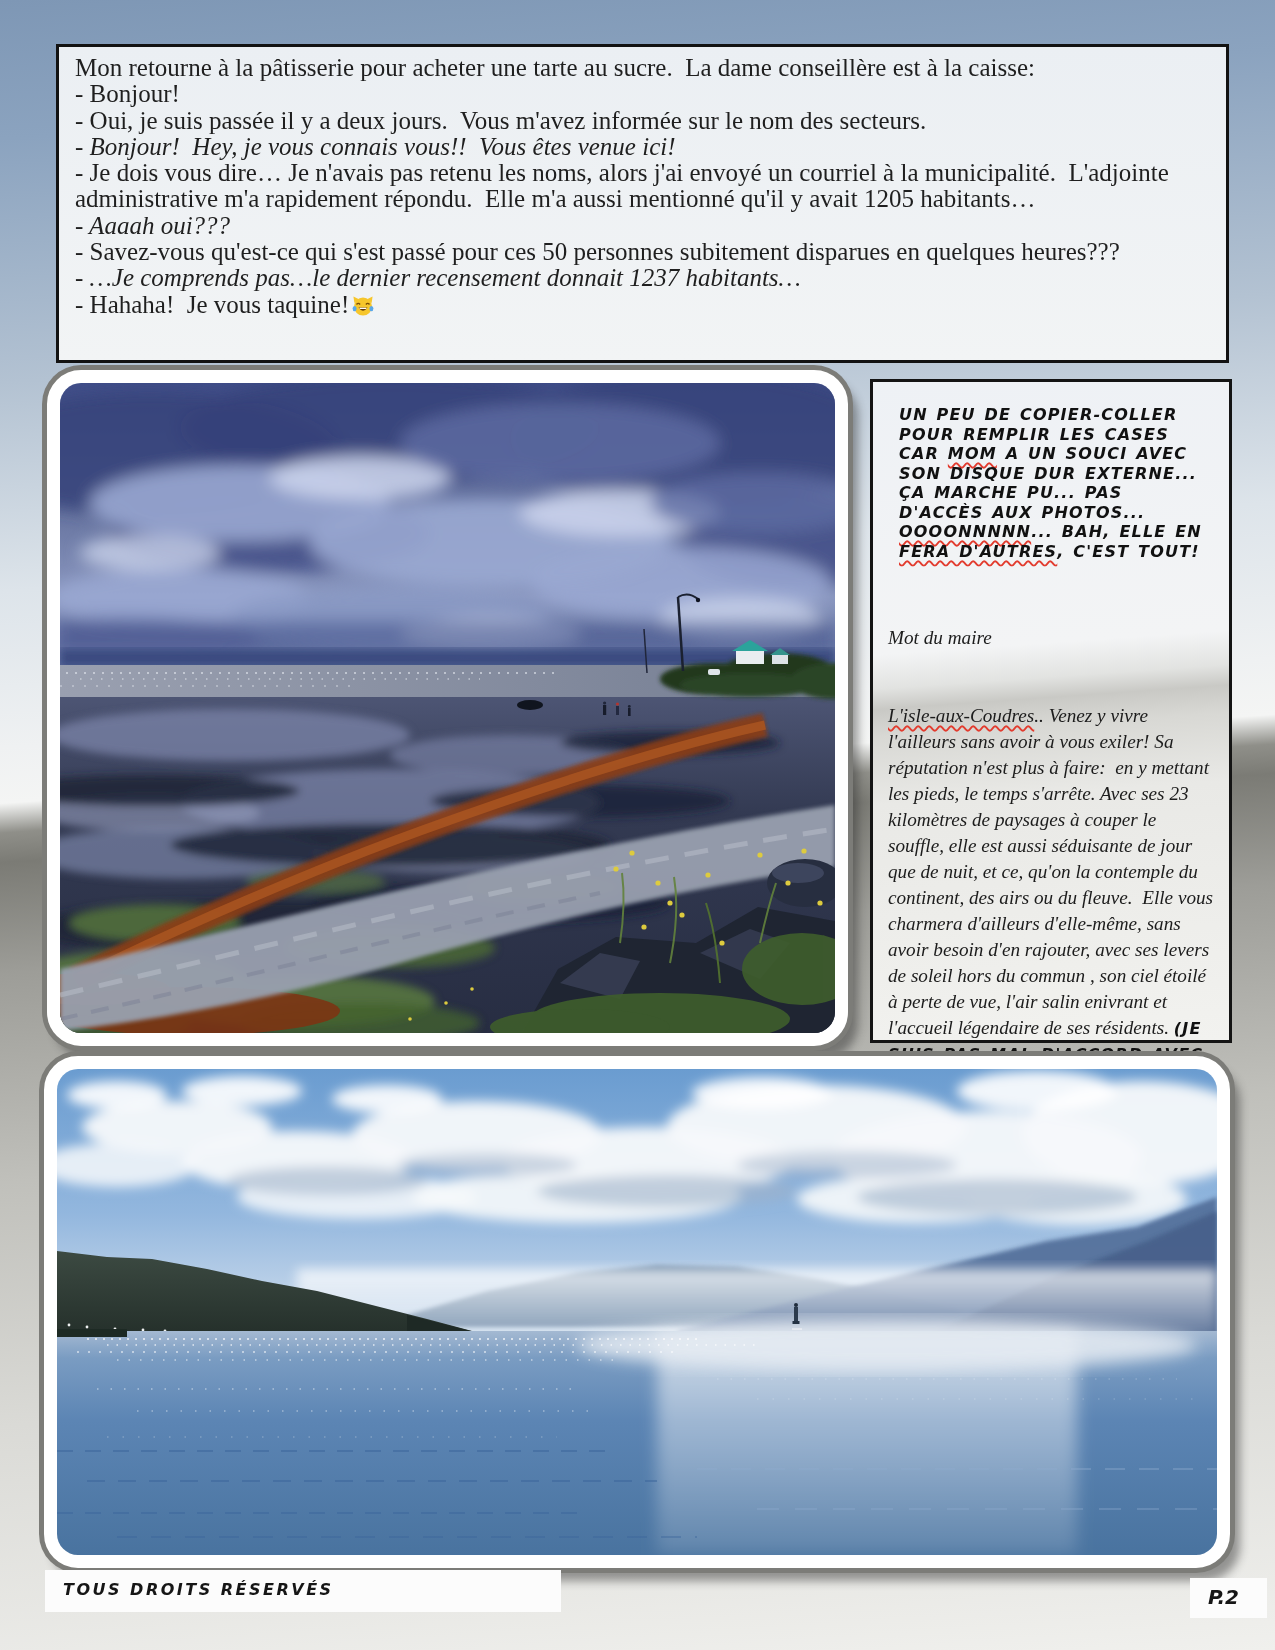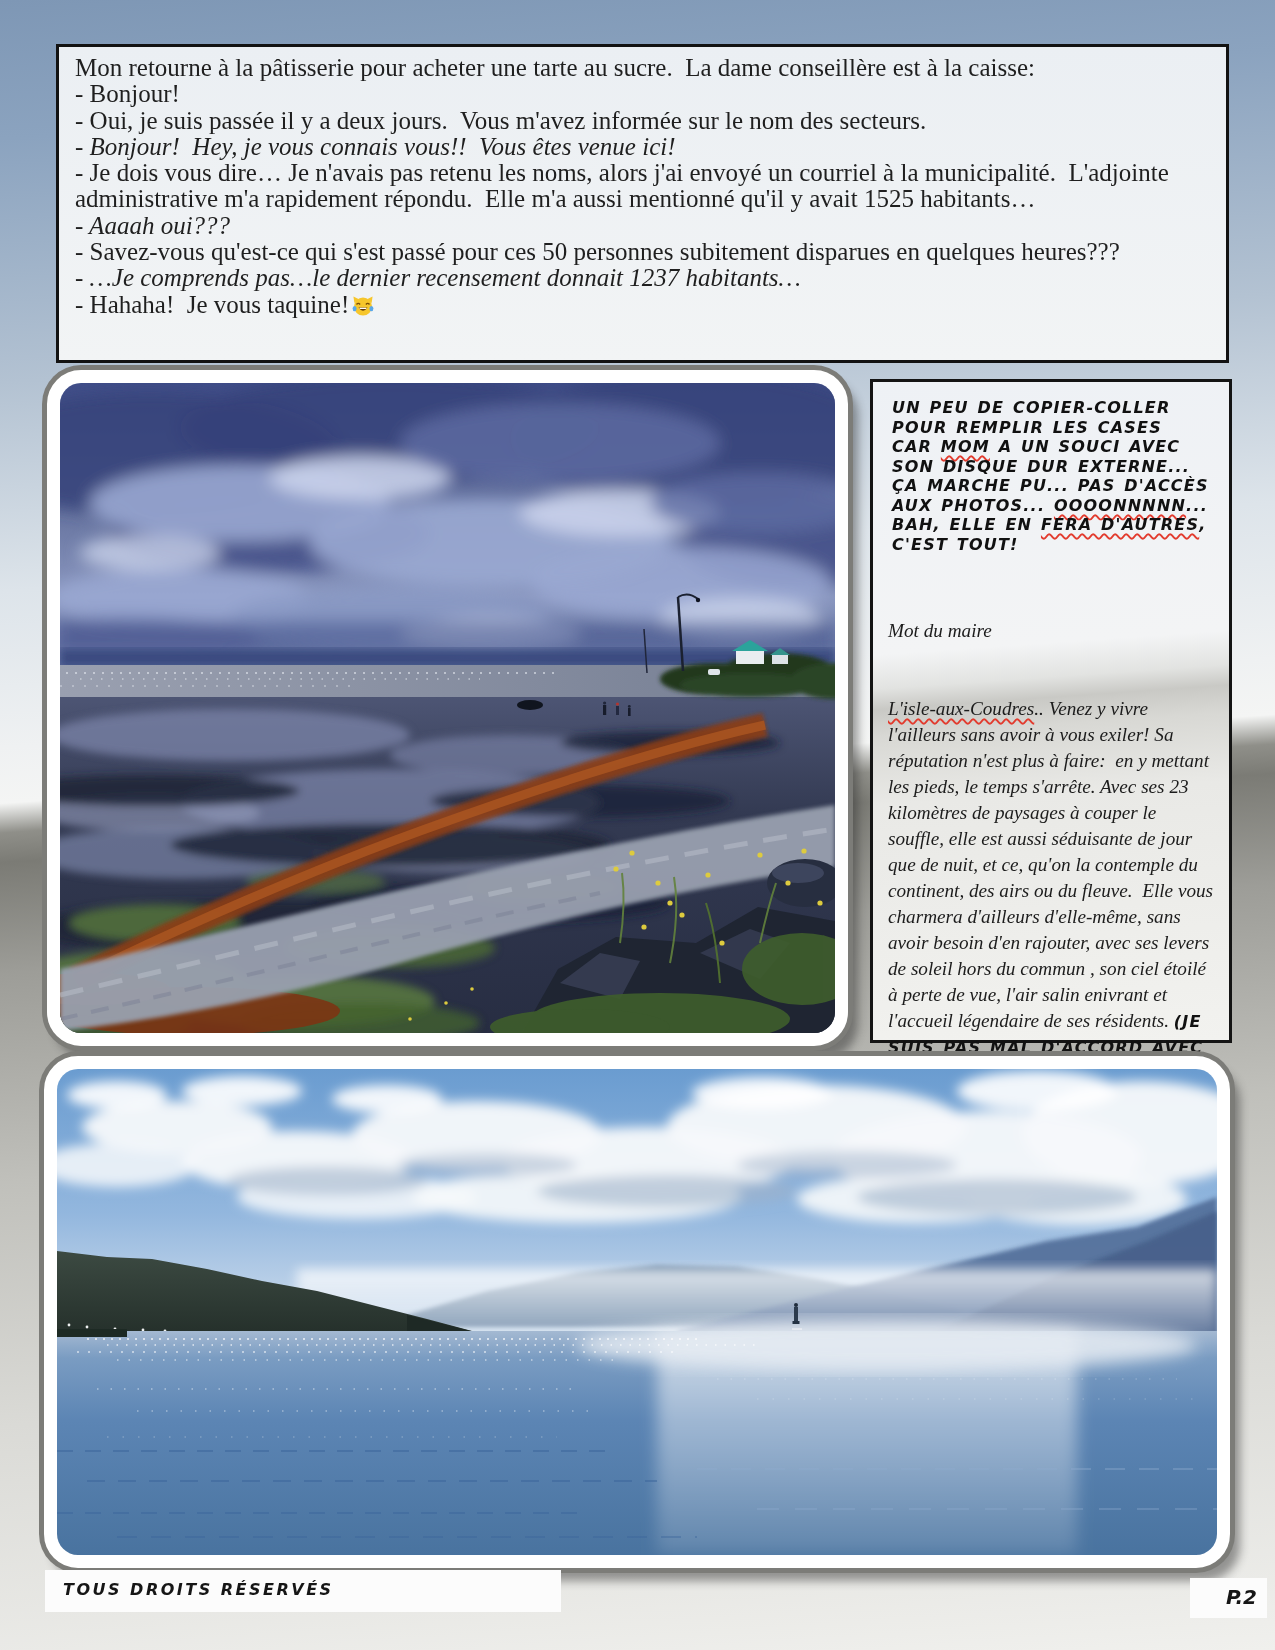--- a/index.html
+++ b/index.html
@@ -33,54 +33,54 @@
   
   .sidebar{
     position:absolute;left:870px;top:379px;width:362px;height:664px;box-sizing:border-box;
     border:3px solid #141414;padding:12px 15px 10px 15px;
     background:linear-gradient(176deg,#eef1f5 0%,#f3f4f5 40%,#e2e3e1 45%,#c9c9c5 48%,#d8d8d4 52%,#e9e9e6 62%,#f2f2ef 100%);
   }
   .comic, .comic-inline{
     font-family:"DejaVu Sans", sans-serif;font-weight:bold;font-style:italic;
     font-size:16px;line-height:19.5px;letter-spacing:1.2px;word-spacing:2px;color:#111;
   }
-  .comic{margin:4px;}
+  .comic{margin:11px;}
   .mayor{margin-top:12px;font-style:italic;font-size:19.2px;line-height:26px;white-space:pre-wrap;}
   .mayor-title{margin:0;}
   .mayor-body{margin:0;}
   .sq{
     text-decoration-line:underline;text-decoration-style:wavy;
     text-decoration-color:#e23b2e;text-decoration-thickness:2px;
     text-underline-offset:3px;text-decoration-skip-ink:none;
   }
   .emoji{vertical-align:-5px;margin-left:2px;}
   
   .footer-label{
     position:absolute;left:45px;top:1570px;width:516px;height:42px;background:#fcfcfc;
     font-family:"DejaVu Sans", sans-serif;font-weight:bold;font-style:italic;
     font-size:16px;letter-spacing:2.5px;line-height:40px;padding-left:18px;box-sizing:border-box;color:#161616;
   }
   .page-number{
     position:absolute;left:1190px;top:1578px;width:77px;height:40px;background:#fcfcfc;
     font-family:"DejaVu Sans", sans-serif;font-weight:bold;font-style:italic;
-    font-size:20px;line-height:38px;text-align:right;padding-right:10px;box-sizing:border-box;color:#161616;
+    font-size:20px;line-height:38px;text-align:right;padding-right:28px;box-sizing:border-box;color:#161616;
   }
 </style>
 </head>
 <body>
 
 <div class="page">
 
   <section class="dialogue">
     <div>
         <p class="dia-line"><span>Mon retourne à la pâtisserie pour acheter une tarte au sucre.  La dame conseillère est à la caisse:</span></p>
         <p class="dia-line"><span>- Bonjour!</span></p>
         <p class="dia-line"><span>- Oui, je suis passée il y a deux jours.  Vous m'avez informée sur le nom des secteurs.</span></p>
         <p class="dia-line it"><span>- Bonjour!  Hey, je vous connais vous!!  Vous êtes venue ici!</span></p>
-        <p class="dia-line"><span>- Je dois vous dire… Je n'avais pas retenu les noms, alors j'ai envoyé un courriel à la municipalité.  L'adjointe administrative m'a rapidement répondu.  Elle m'a aussi mentionné qu'il y avait 1525 habitants…</span></p>
+        <p class="dia-line"><span>- Je dois vous dire… Je n'avais pas retenu les noms, alors j'ai envoyé un courriel à la municipalité.  L'adjointe administrative m'a rapidement répondu.  Elle m'a aussi mentionné qu'il y avait 1205 habitants…</span></p>
         <p class="dia-line it"><span>- Aaaah oui???</span></p>
         <p class="dia-line"><span>- Savez-vous qu'est-ce qui s'est passé pour ces 50 personnes subitement disparues en quelques heures???</span></p>
         <p class="dia-line it"><span>- …Je comprends pas…le dernier recensement donnait 1237 habitants…</span></p>
         <p class="dia-line"><span>- Hahaha!  Je vous taquine!</span><svg class="emoji" viewBox="0 0 24 24" width="24" height="24">
             <path d="M3.4 9 2.4 2.6 8 5.2z" fill="#f6c62c"></path>
             <path d="M20.6 9l1-6.4L16 5.2z" fill="#f6c62c"></path>
             <circle cx="12" cy="12.6" r="9" fill="#f6c62c"></circle>
             <path d="M5.5 10.5q1.8-2.2 3.6 0" stroke="#7a4e08" stroke-width="1.4" fill="none"></path>
             <path d="M14.9 10.5q1.8-2.2 3.6 0" stroke="#7a4e08" stroke-width="1.4" fill="none"></path>
             <path d="M7.5 13.5q4.5 6.5 9 0z" fill="#5b3305"></path>

